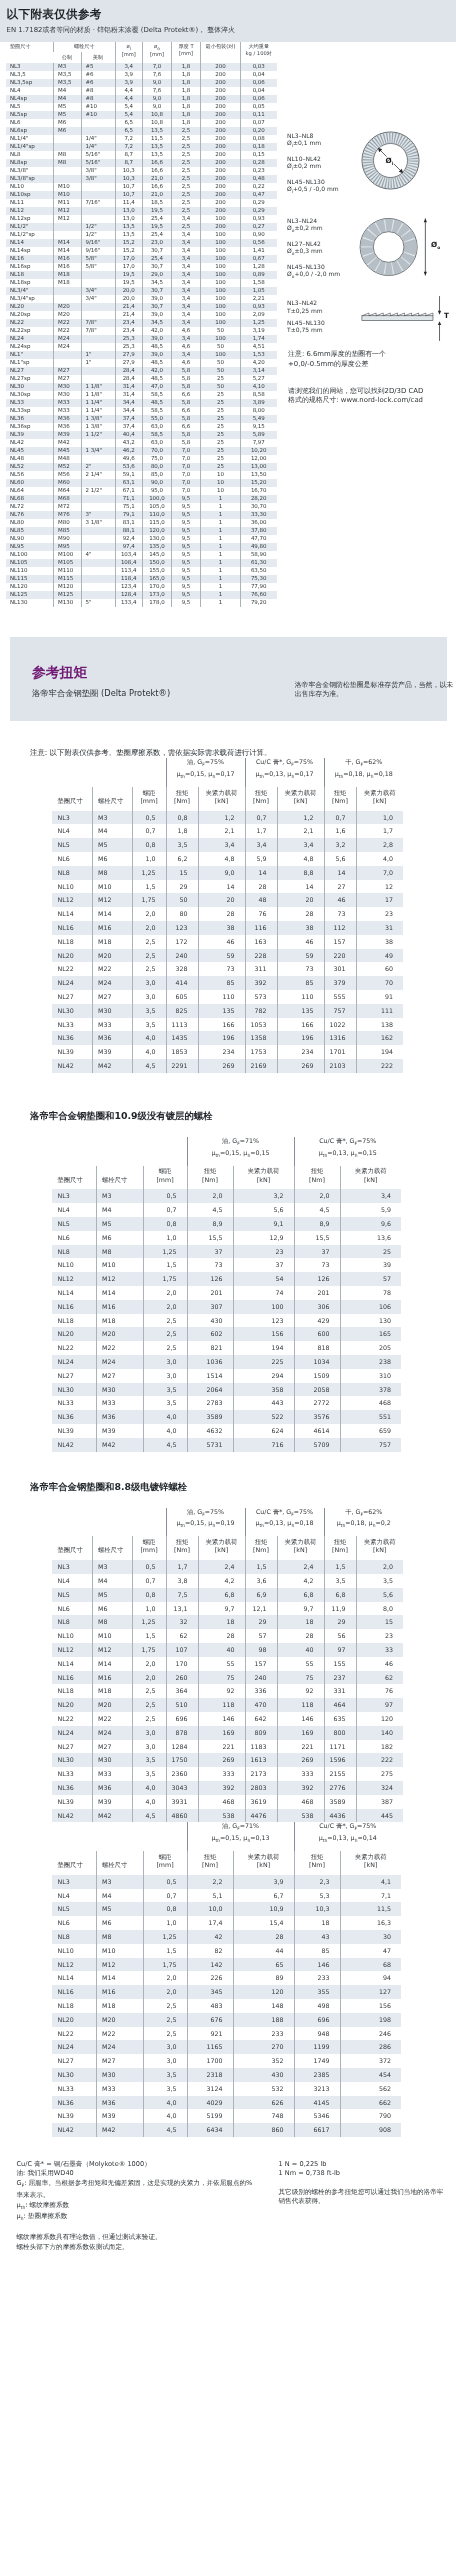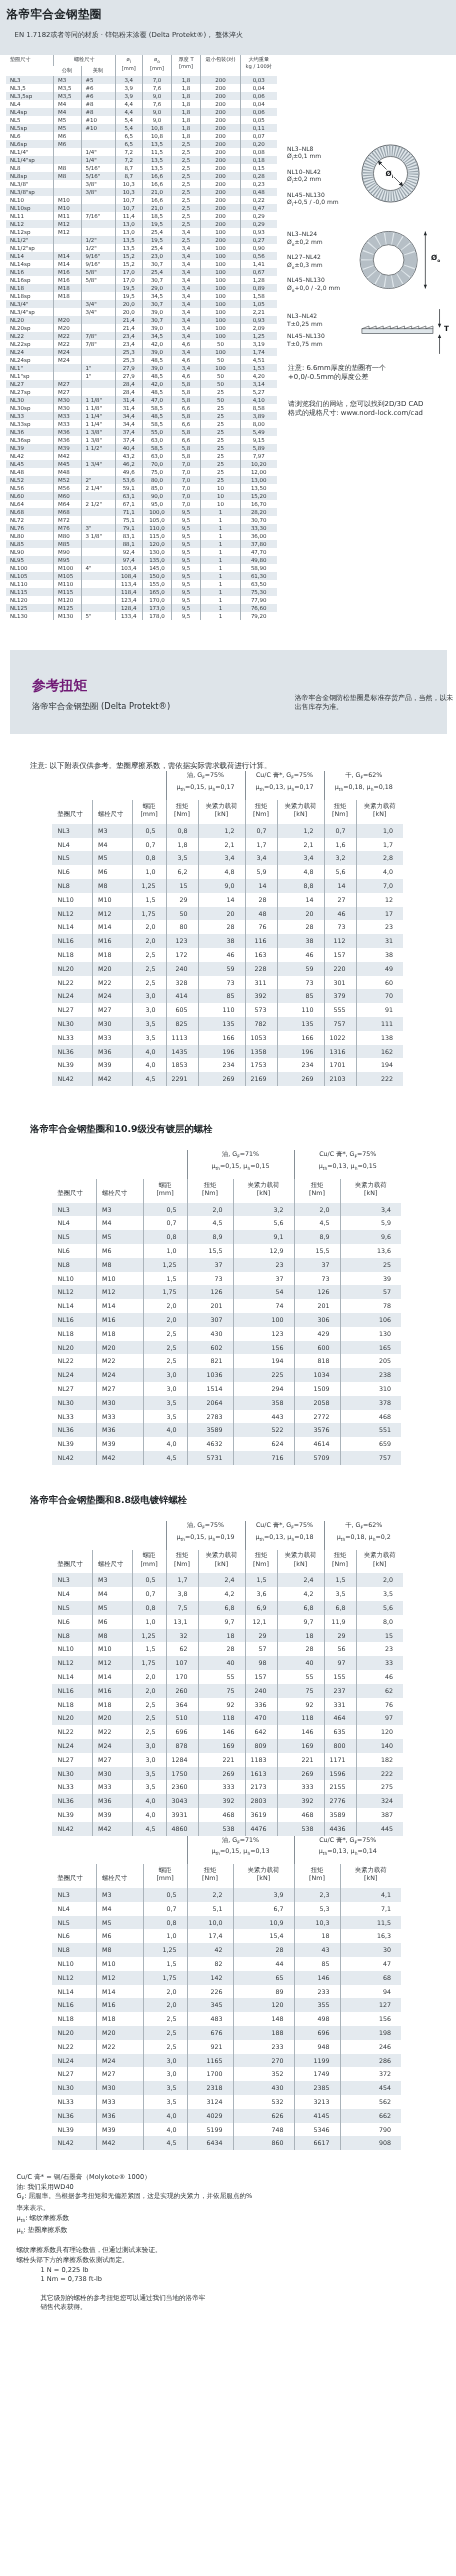--- a/index.html
+++ b/index.html
@@ -1,21 +1,21 @@
 <!DOCTYPE html>
 <html style="font-size:8.8px"><head>
 <meta charset="utf-8">
 <style>
   html,body{margin:0;padding:0;}
   body{width:457px;background:#fff;color:#34393d;font-family:"DejaVu Sans","Liberation Sans",sans-serif;}
   .page{width:457px;min-height:2576px;position:relative;}
   .band{background:#dee4e9;}
   .top-band{padding:7.2px 11px 7.2px 6.6px;}
   .top-band h1{margin:0 0 2.8px 0;font-size:11.6px;color:#1f2428;letter-spacing:0.3px;}
-  .top-band p{margin:8px;font-size:6.9px;color:#33383c;}
+  .top-band p{margin:0;font-size:6.9px;color:#33383c;}
   .spec-section{position:relative;padding:0 0 0 5.5px;}
   .spec-heading{font-size:8.3px;font-weight:bold;margin:9.4px 0 6px 1.7px;color:#24292d;}
   table{border-collapse:collapse;}
   th{font-weight:normal;}
   .spec-table{width:271px;font-size:5.5px;table-layout:fixed;}
   .spec-table thead th{font-size:5.2px;padding:1.1px 1.1px 2.2px;vertical-align:top;text-align:center;white-space:pre-line;color:#3a3f44;}
   .spec-table thead tr:first-child th:not(:first-child){border-left:0.6px solid #aab3ba;}
   .spec-table thead tr:last-child th:last-child{border-left:0.6px solid #aab3ba;}
   .spec-table thead th.al, .spec-table td:first-child{text-align:left;padding-left:4.4px;}
   .spec-table tbody td{height:8px;line-height:6.6px;padding:0 1.7px;text-align:center;white-space:nowrap;overflow:hidden;}
@@ -46,34 +46,34 @@
   .tq thead th{vertical-align:bottom;padding:1.7px 2.2px 5.5px;white-space:pre-line;font-size:6.3px;line-height:8.3px;color:#303539;}
   .tq thead th.grp{text-align:center;vertical-align:top;border-left:0.6px solid #868f96;padding-top:0;}
   .tq thead th.al{text-align:left;padding-left:5.5px;}
   .tq thead tr:last-child th:not(.al){text-align:center;}
   .tq thead tr:last-child th{border-left:0.6px solid #aab3ba;}
   .tq thead tr:last-child th:first-child{border-left:none;}
   .tq tbody td{height:13.8px;line-height:13.8px;text-align:right;padding:0 10px 0 0;white-space:nowrap;}
   .tq tbody td+td{border-left:0.6px solid #aab3ba;}
   .tq tbody td:first-child,.tq tbody td:nth-child(2){text-align:left;padding:0 0 0 5.5px;}
   .tq tbody tr:nth-child(odd){background:#e4eaef;}
-  .footer{display:flex;margin:23px 0 0 16.5px;padding-bottom:26.4px;flex-direction:column;}
+  .footer{display:flex;margin:23px 0 0 16.5px;padding-bottom:26.4px;}
   .f-left{width:238px;}
   .f-right{width:165px;margin-left:24px;}
   .fn{margin:0;font-size:6.6px;line-height:9.6px;color:#2f3437;}
   .fn.gap{margin-top:8.8px;}
   sub{font-size:4.4px;}
 </style>
 </head>
 <body>
 
 <div class="page">
 
   <header class="band top-band">
-    <h1>洛帝牢合金钢垫圈</h1>
+    <h1>以下附表仅供参考</h1>
     <p>EN 1.7182或者等同的材质 · 锌铝粉末涂覆 (Delta Protekt®)， 整体淬火</p>
   </header>
 
   <section class="spec-section">
 
     <table class="spec-table">
       <colgroup>
         <col style="width:48px">
           <col style="width:27.5px">
           <col style="width:34px">

